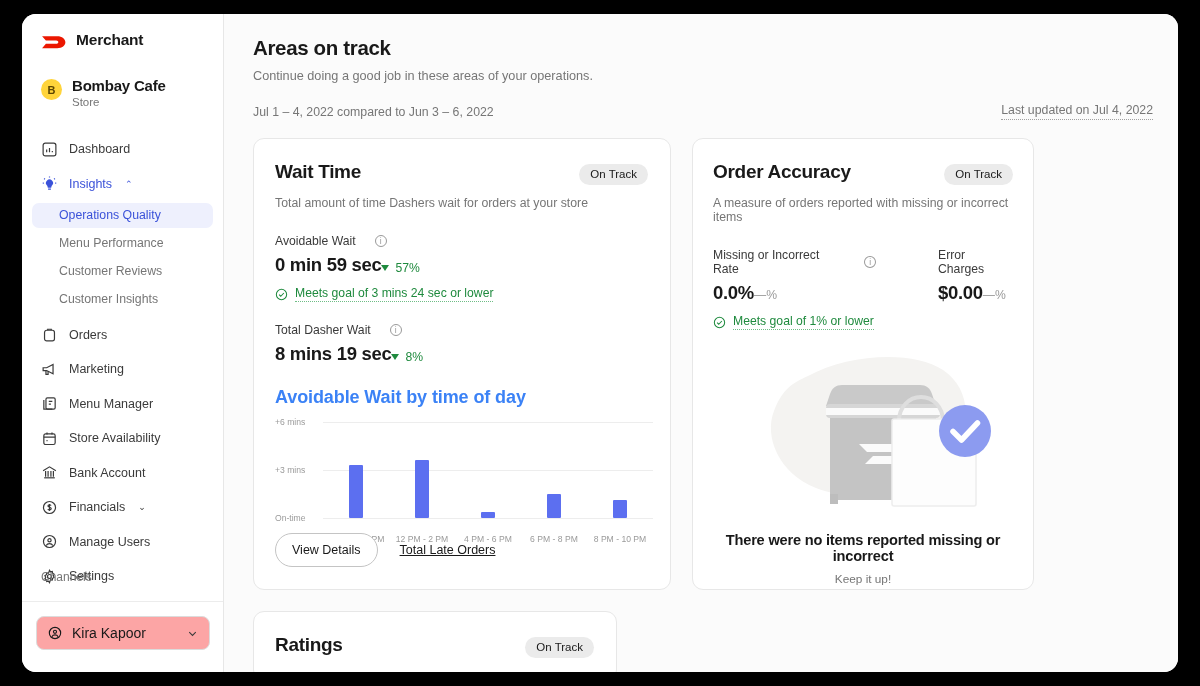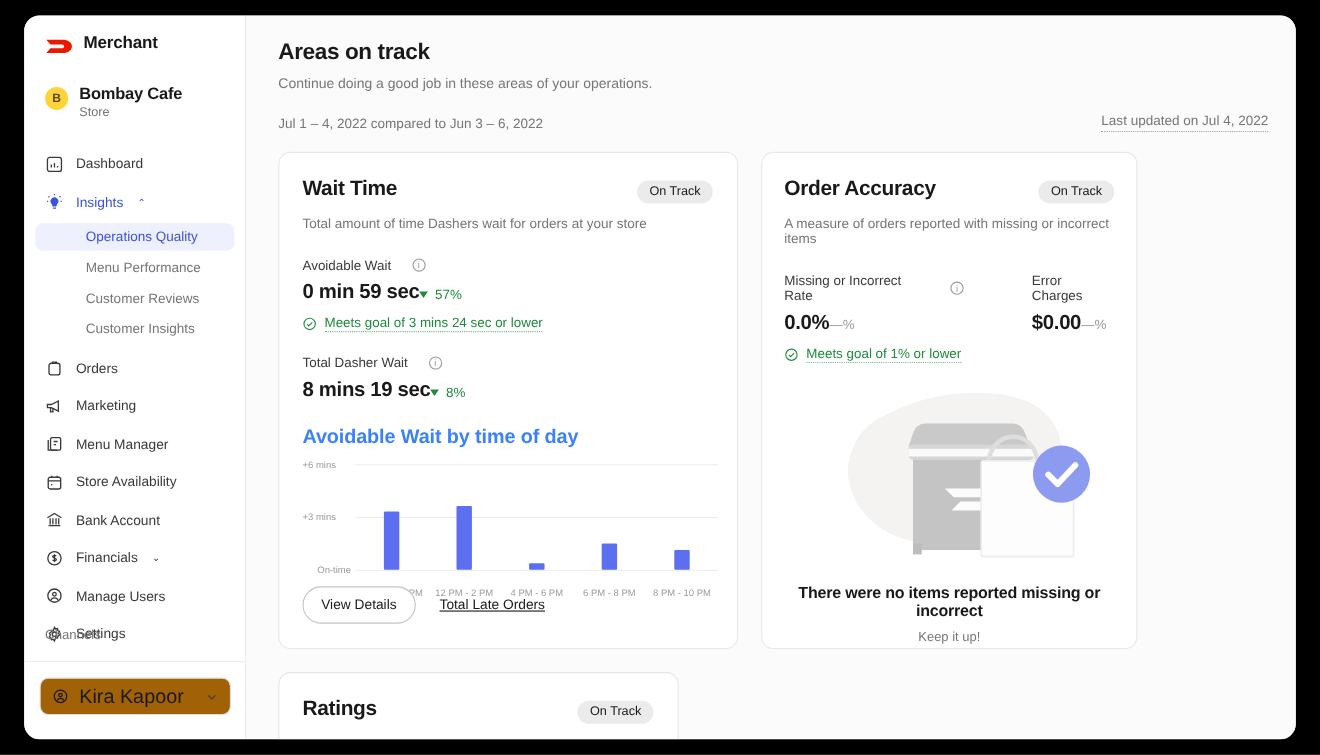--- a/index.html
+++ b/index.html
@@ -63,43 +63,43 @@
   .nav-item .ico { width: 17px; height: 17px; flex:0 0 17px; color:#3a3a3a; display:block; }
   .nav-item.active-parent { color: #3b52d9; }
   .nav-item.active-parent .ico { color: #3b52d9; }
   .caret { font-size: 9px; margin-left: 2px; color: inherit; }
 
   .subnav { margin-top: 4px; }
   .sub-item {
     display:flex; align-items:center;
     height: 25px;
     margin: 0 10px 0 10px;
-    padding-left: 46px;
+    padding-left: 27px;
     font-size: 12.3px; color: #767676;
     border-radius: 7px; cursor: pointer;
   }
   .sub-item + .sub-item { margin-top: 3px; }
   .sub-item.selected { background: #eef0fd; color: #3b52d9; font-weight: 500; }
 
   .channels-label {
     position: absolute; left: 19px; bottom: 88px;
     font-size: 12px; color: #767676;
   }
   .sidebar-divider {
     position:absolute; left:0; right:0; bottom: 70px;
     border-top: 1px solid #ececec;
   }
   .user-select {
     position:absolute; left: 14px; bottom: 22px;
     width: 174px; height: 34px;
     border: 1px solid #dcdcdc; border-radius: 8px;
     display:flex; align-items:center; gap:9px;
     padding: 0 10px;
-    font-size: 18px; color:#191919;
-    background:#a16207; cursor:pointer;
+    font-size: 14px; color:#191919;
+    background:#fca5a5; cursor:pointer;
   }
   .user-select .chev { margin-left:auto; color:#3a3a3a; }
 
   
   #main {
     flex: 1 1 auto; height: 100%;
     background: #fbfbfb;
     padding: 22px 25px 0 29px;
     overflow: hidden;
     position: relative;
@@ -397,21 +397,21 @@
 
         <div class="chart-title">Avoidable Wait by time of day</div>
 
         <div class="chart">
           <div class="chart-plot" id="plot">
               <div class="gridline" style="top: 0%;"></div>
               <div class="ylab" style="top: 0%; left: -48px;">+6 mins</div>
               <div class="gridline" style="top: 50%;"></div>
               <div class="ylab" style="top: 50%; left: -48px;">+3 mins</div>
               <div class="gridline" style="top: 100%;"></div>
-              <div class="ylab" style="top: 100%; left: -48px; text-align: right;">On-time</div>
+              <div class="ylab" style="top: 100%; left: -48px;">On-time</div>
               <div class="bars">
                 <div class="bar-slot">
                   <div class="bar" title="10 AM - 12 PM" style="height: 55%; background: rgb(92, 111, 240);"></div>
                 </div>
                 <div class="bar-slot">
                   <div class="bar" title="12 PM - 2 PM" style="height: 60%; background: rgb(92, 111, 240);"></div>
                 </div>
                 <div class="bar-slot">
                   <div class="bar" title="4 PM - 6 PM" style="height: 6.66667%; background: rgb(92, 111, 240);"></div>
                 </div>

